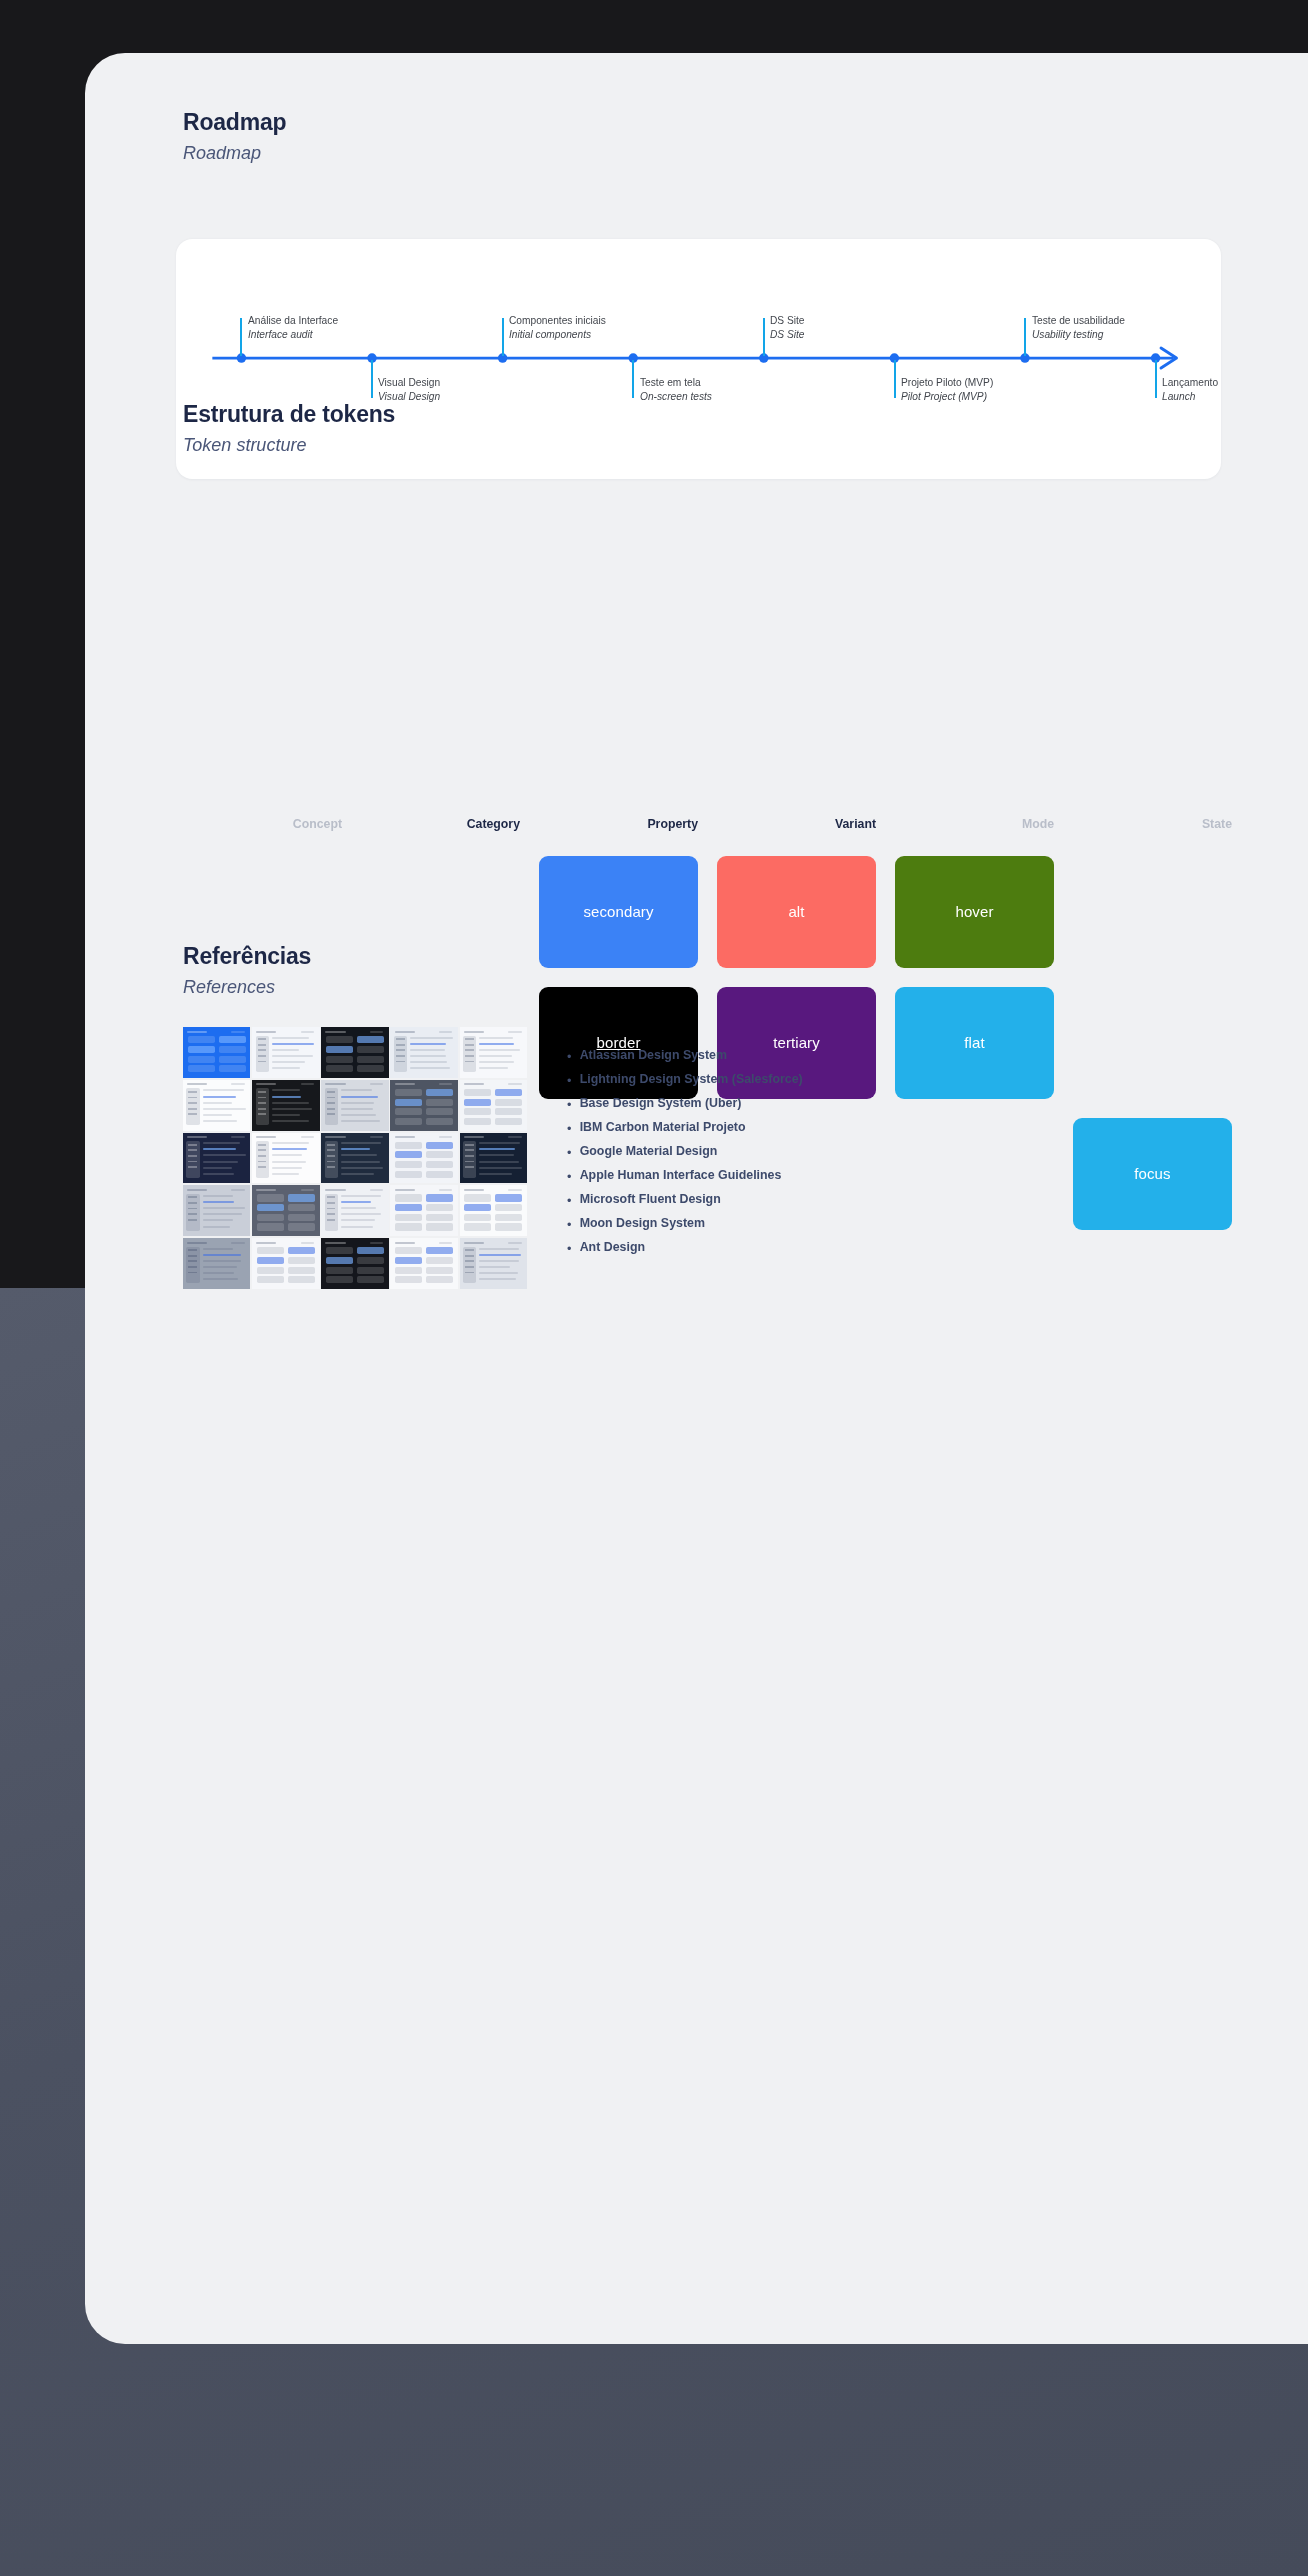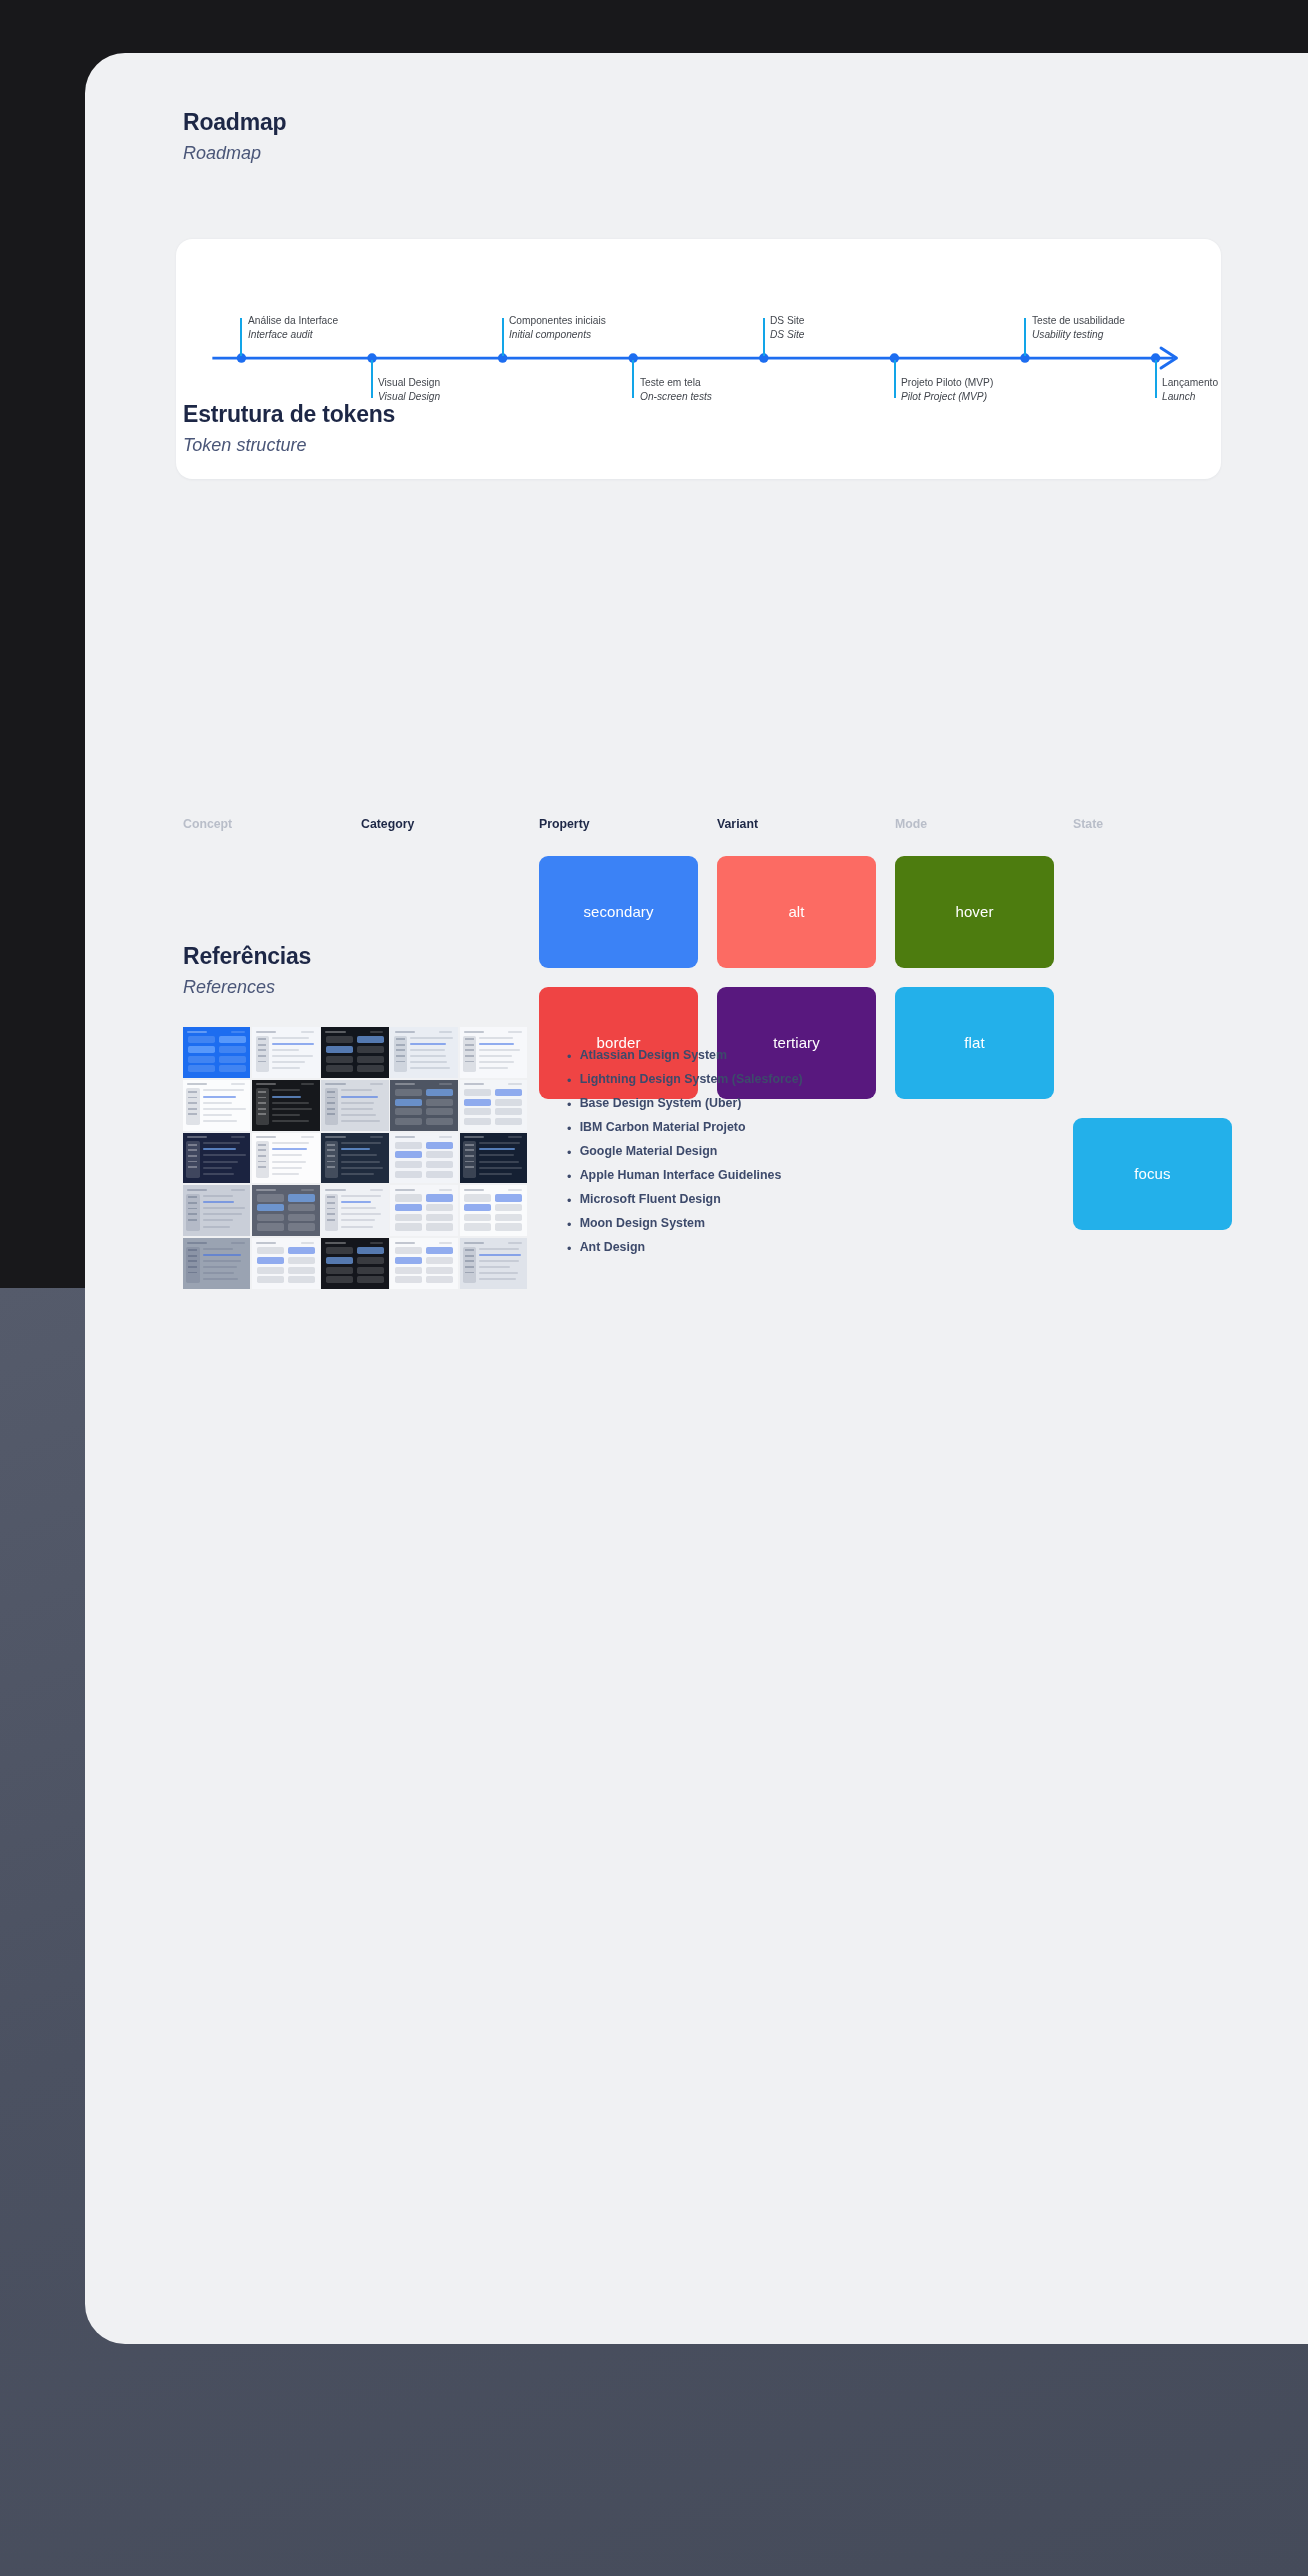--- a/index.html
+++ b/index.html
@@ -39,21 +39,21 @@
   }
   .tl-svg { position:absolute; left:0; top:0; }
   .tl-label { position:absolute; width:173px; }
   .tl-pt { font-size:10.2px; color:#42464d; line-height:1.35; white-space:nowrap; }
   .tl-en { font-size:10.2px; font-style:italic; color:#42464d; line-height:1.35; white-space:nowrap; }
   .tl-tick { position:absolute; width:2.2px; background:#12a5e8; }
   
   .tok-wrap { position:absolute; left:98px; top:764px; width:1073px; }
   .tok-headrow { display:flex; }
   .tok-col-head {
-    width:159px; margin-right:19px; text-align:left;
+    width:159px; margin-right:19px; text-align:right;
     font-size:12.3px; font-weight:bold; color:#1d2746;
   }
   .tok-col-head.muted { color:#b9bec9; font-weight:bold; }
   .tok-rows { margin-top:24.5px; }
   .tok-row { display:flex; margin-bottom:19px; }
   .tok-cell { width:159px; margin-right:19px; height:112px; }
   .tok-card {
     width:100%; height:100%; border-radius:9px;
     display:flex; align-items:center; justify-content:center;
     color:#ffffff; font-size:15px; letter-spacing:0.1px;
@@ -167,21 +167,21 @@
             <div class="tok-card" style="background: rgb(252, 107, 99);">alt</div>
           </div>
           <div class="tok-cell">
             <div class="tok-card" style="background: #4d7c0f;">hover</div>
           </div>
         </div>
         <div class="tok-row">
           <div class="tok-cell"></div>
           <div class="tok-cell"></div>
           <div class="tok-cell">
-            <div class="tok-card" style="background: #ef4444;">border</div>
+            <div class="tok-card" style="background: #000000; text-decoration: underline;">border</div>
           </div>
           <div class="tok-cell">
             <div class="tok-card" style="background: rgb(88, 24, 126);">tertiary</div>
           </div>
           <div class="tok-cell">
             <div class="tok-card" style="background: rgb(35, 176, 234);">flat</div>
           </div>
         </div>
         <div class="tok-row">
           <div class="tok-cell"></div>

